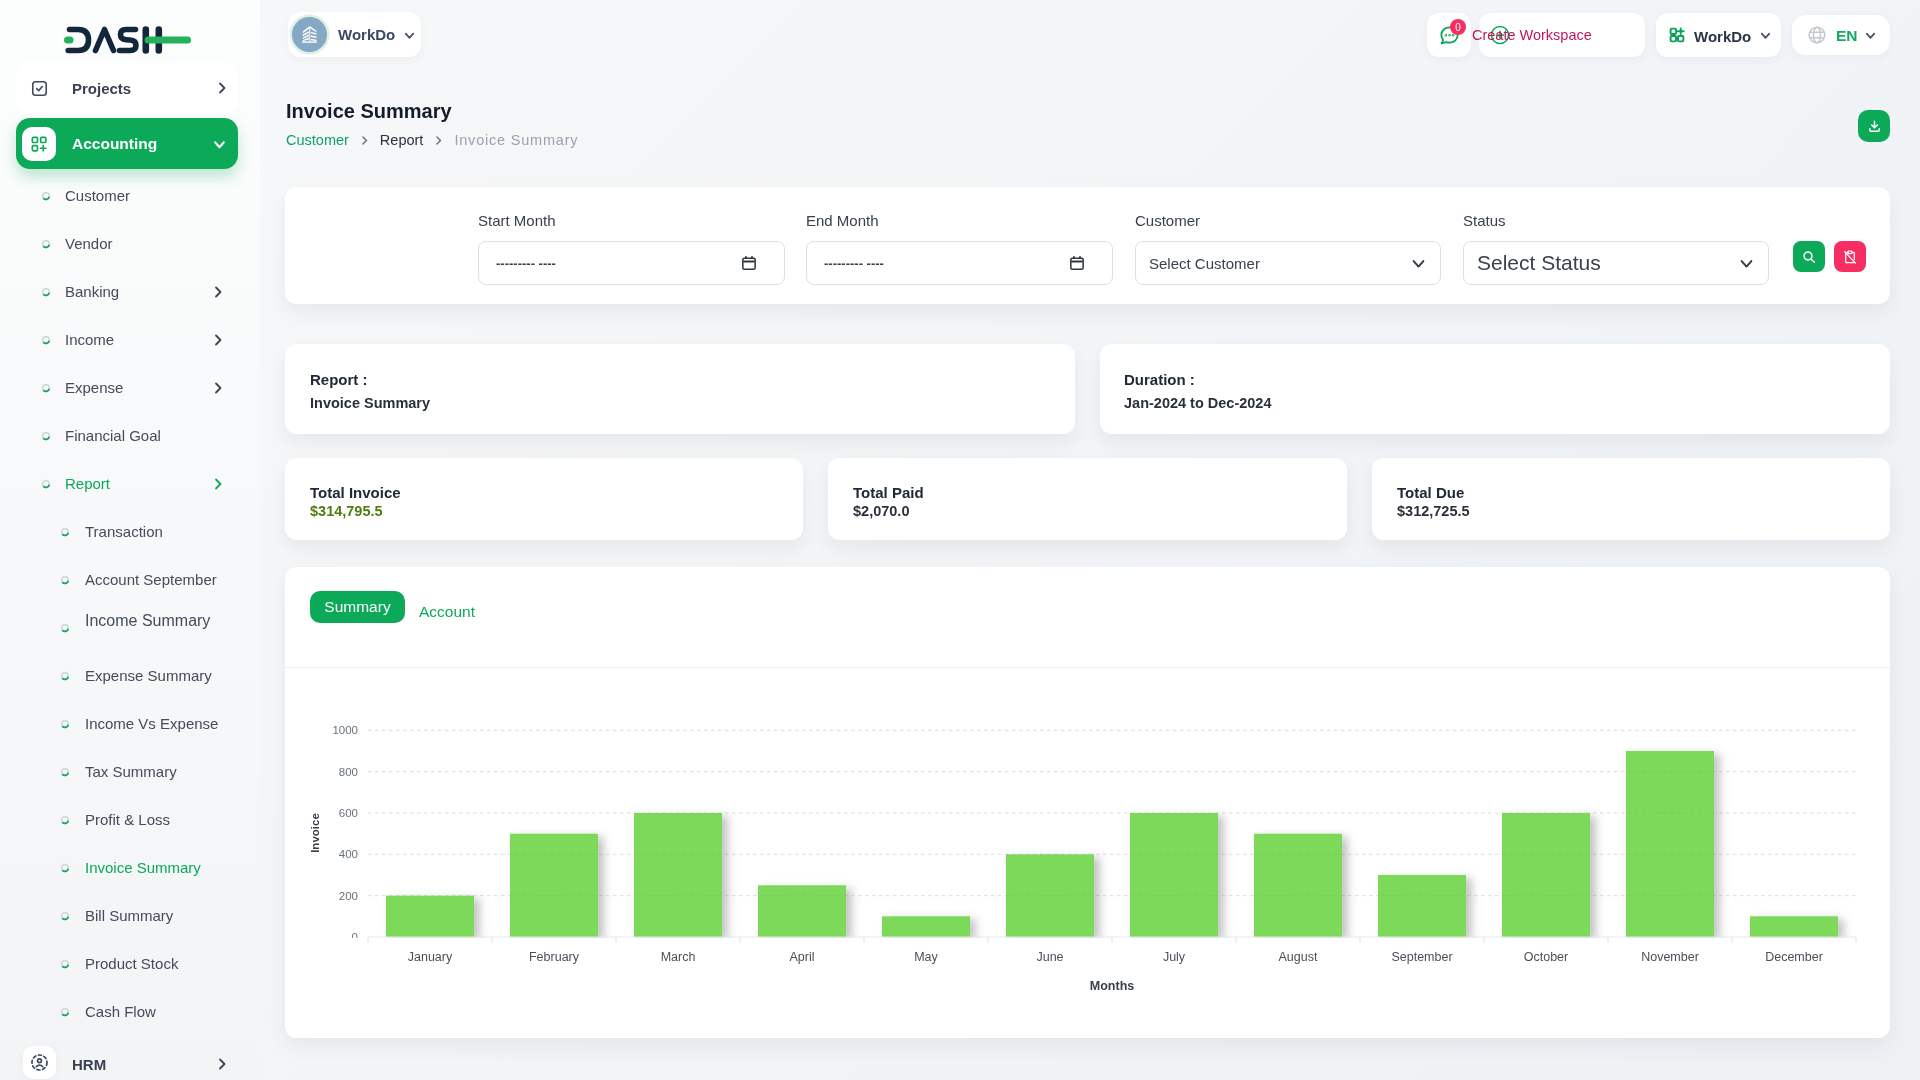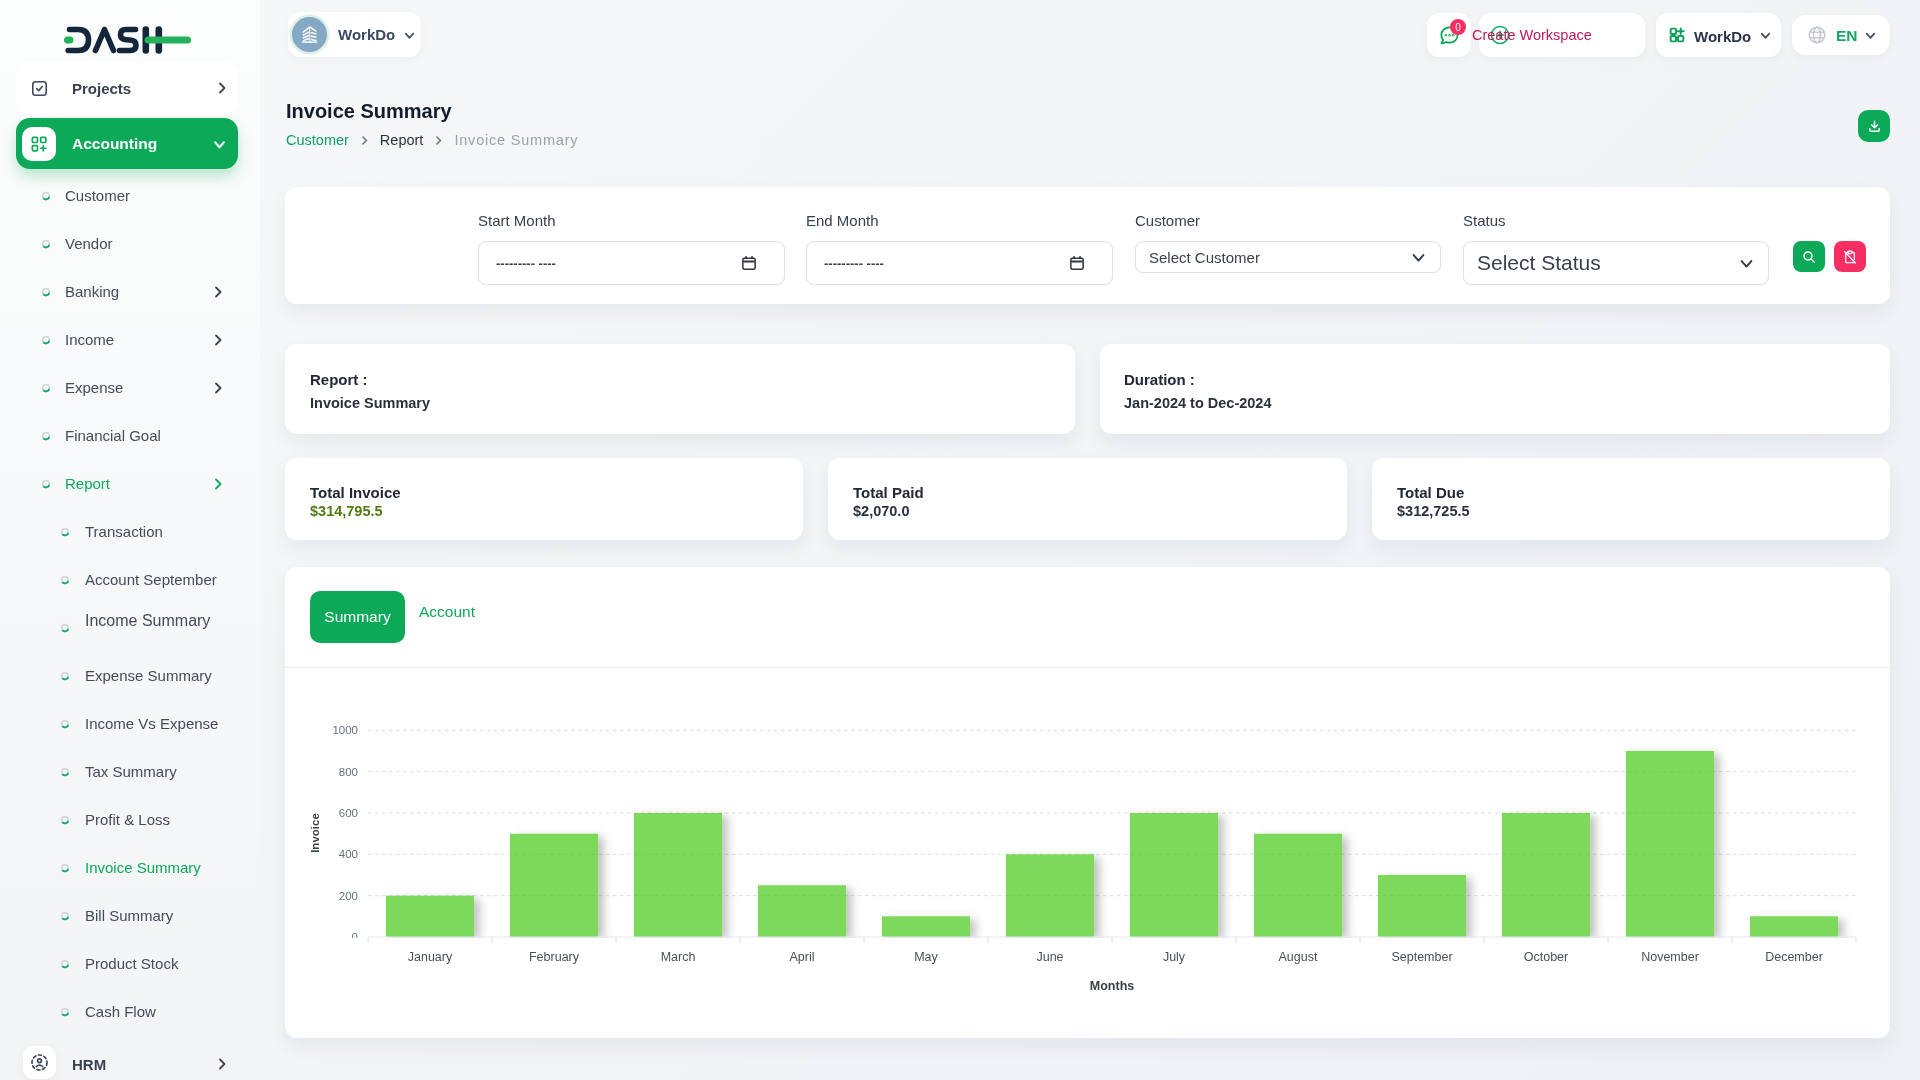--- a/index.html
+++ b/index.html
@@ -259,21 +259,21 @@
     </svg>
 </div>
 <div style="position:absolute;left:806px;top:241px;width:307px;height:44px;border:1px solid #dce0e5;border-radius:8px;background:#fff;display:flex;align-items:center;padding:0 26px 0 17px;">
   <span style="font-size:13px;color:#3a424e;font-weight:700;">--------- ----</span>
   <svg style="margin-left:auto;" width="18" height="18" viewBox="0 0 24 24" fill="none" stroke="#2f353c" stroke-width="2">
       <rect x="3.8" y="5.5" width="16.4" height="14.8" rx="2"></rect>
       <path d="M4.3 10 H19.7" stroke-width="2.6"></path>
       <path d="M8 3 V6.2 M16 3 V6.2" stroke-width="2.4"></path>
     </svg>
 </div>
-<div style="position:absolute;left:1135px;top:241px;width:306px;height:32px;border:1px solid #dce0e5;border-radius:8px;background:#fff;display:flex;align-items:center;padding:0 13px;">
+<div style="position:absolute;left:1135px;top:241px;width:306px;height:44px;border:1px solid #dce0e5;border-radius:8px;background:#fff;display:flex;align-items:center;padding:0 13px;">
   <span style="font-size:15px;color:#39414f;">Select Customer</span>
   <svg style="margin-left:auto;" width="17" height="17" viewBox="0 0 14 14" fill="none" stroke="#333b46" stroke-width="1.6" stroke-linecap="round" stroke-linejoin="round">
       <path d="M3 5 L7 9.5 L11 5"></path>
     </svg>
 </div>
 <div style="position:absolute;left:1463px;top:241px;width:306px;height:44px;border:1px solid #dce0e5;border-radius:8px;background:#fff;display:flex;align-items:center;padding:0 13px;">
   <span style="font-size:21px;color:#39414f;">Select Status</span>
   <svg style="margin-left:auto;" width="17" height="17" viewBox="0 0 14 14" fill="none" stroke="#333b46" stroke-width="1.6" stroke-linecap="round" stroke-linejoin="round">
       <path d="M3 5 L7 9.5 L11 5"></path>
     </svg>
@@ -302,21 +302,21 @@
 <div style="position:absolute;left:310px;top:484px;font-size:15px;font-weight:700;color:#222936;">Total Invoice</div>
 <div style="position:absolute;left:310px;top:503px;font-size:14.5px;font-weight:700;color:#4d7c0f;">$314,795.5</div>
 <div class="card" style="left:828px;top:458px;width:519px;height:82px;"></div>
 <div style="position:absolute;left:853px;top:484px;font-size:15px;font-weight:700;color:#222936;">Total Paid</div>
 <div style="position:absolute;left:853px;top:503px;font-size:14.5px;font-weight:700;color:#2a313c;">$2,070.0</div>
 <div class="card" style="left:1372px;top:458px;width:518px;height:82px;"></div>
 <div style="position:absolute;left:1397px;top:484px;font-size:15px;font-weight:700;color:#222936;">Total Due</div>
 <div style="position:absolute;left:1397px;top:503px;font-size:14.5px;font-weight:700;color:#2a313c;">$312,725.5</div>
 
 <div class="card" style="left:285px;top:567px;width:1605px;height:471px;"></div>
-<div style="position:absolute;left:310px;top:591px;width:95px;height:52px;border-radius:10px;background:#0ca958;display:flex;align-items:center;justify-content:center;font-size:15.5px;color:#fff;">Summary</div>
+<div style="position:absolute;left:310px;top:591px;width:95px;height:32px;border-radius:10px;background:#0ca958;display:flex;align-items:center;justify-content:center;font-size:15.5px;color:#fff;">Summary</div>
 <div style="position:absolute;left:419px;top:603px;font-size:15.5px;color:#0ca958;">Account</div>
 <div style="position:absolute;left:285px;top:667px;width:1605px;height:1px;background:#ebedf0;"></div>
 <svg style="position:absolute;left:285px;top:668px;" width="1605" height="370" viewBox="0 0 1605 370">
 <defs>
       <filter id="bsh" x="-30%" y="-30%" width="170%" height="160%">
         <feDropShadow dx="6" dy="3" stdDeviation="4.5" flood-color="#666" flood-opacity="0.38"></feDropShadow>
       </filter>
     </defs>
 <line x1="83" y1="227.7" x2="1571" y2="227.7" stroke="#e7e8ea" stroke-width="1" stroke-dasharray="3.5 3.5"></line>
 <line x1="83" y1="186.3" x2="1571" y2="186.3" stroke="#e7e8ea" stroke-width="1" stroke-dasharray="3.5 3.5"></line>

